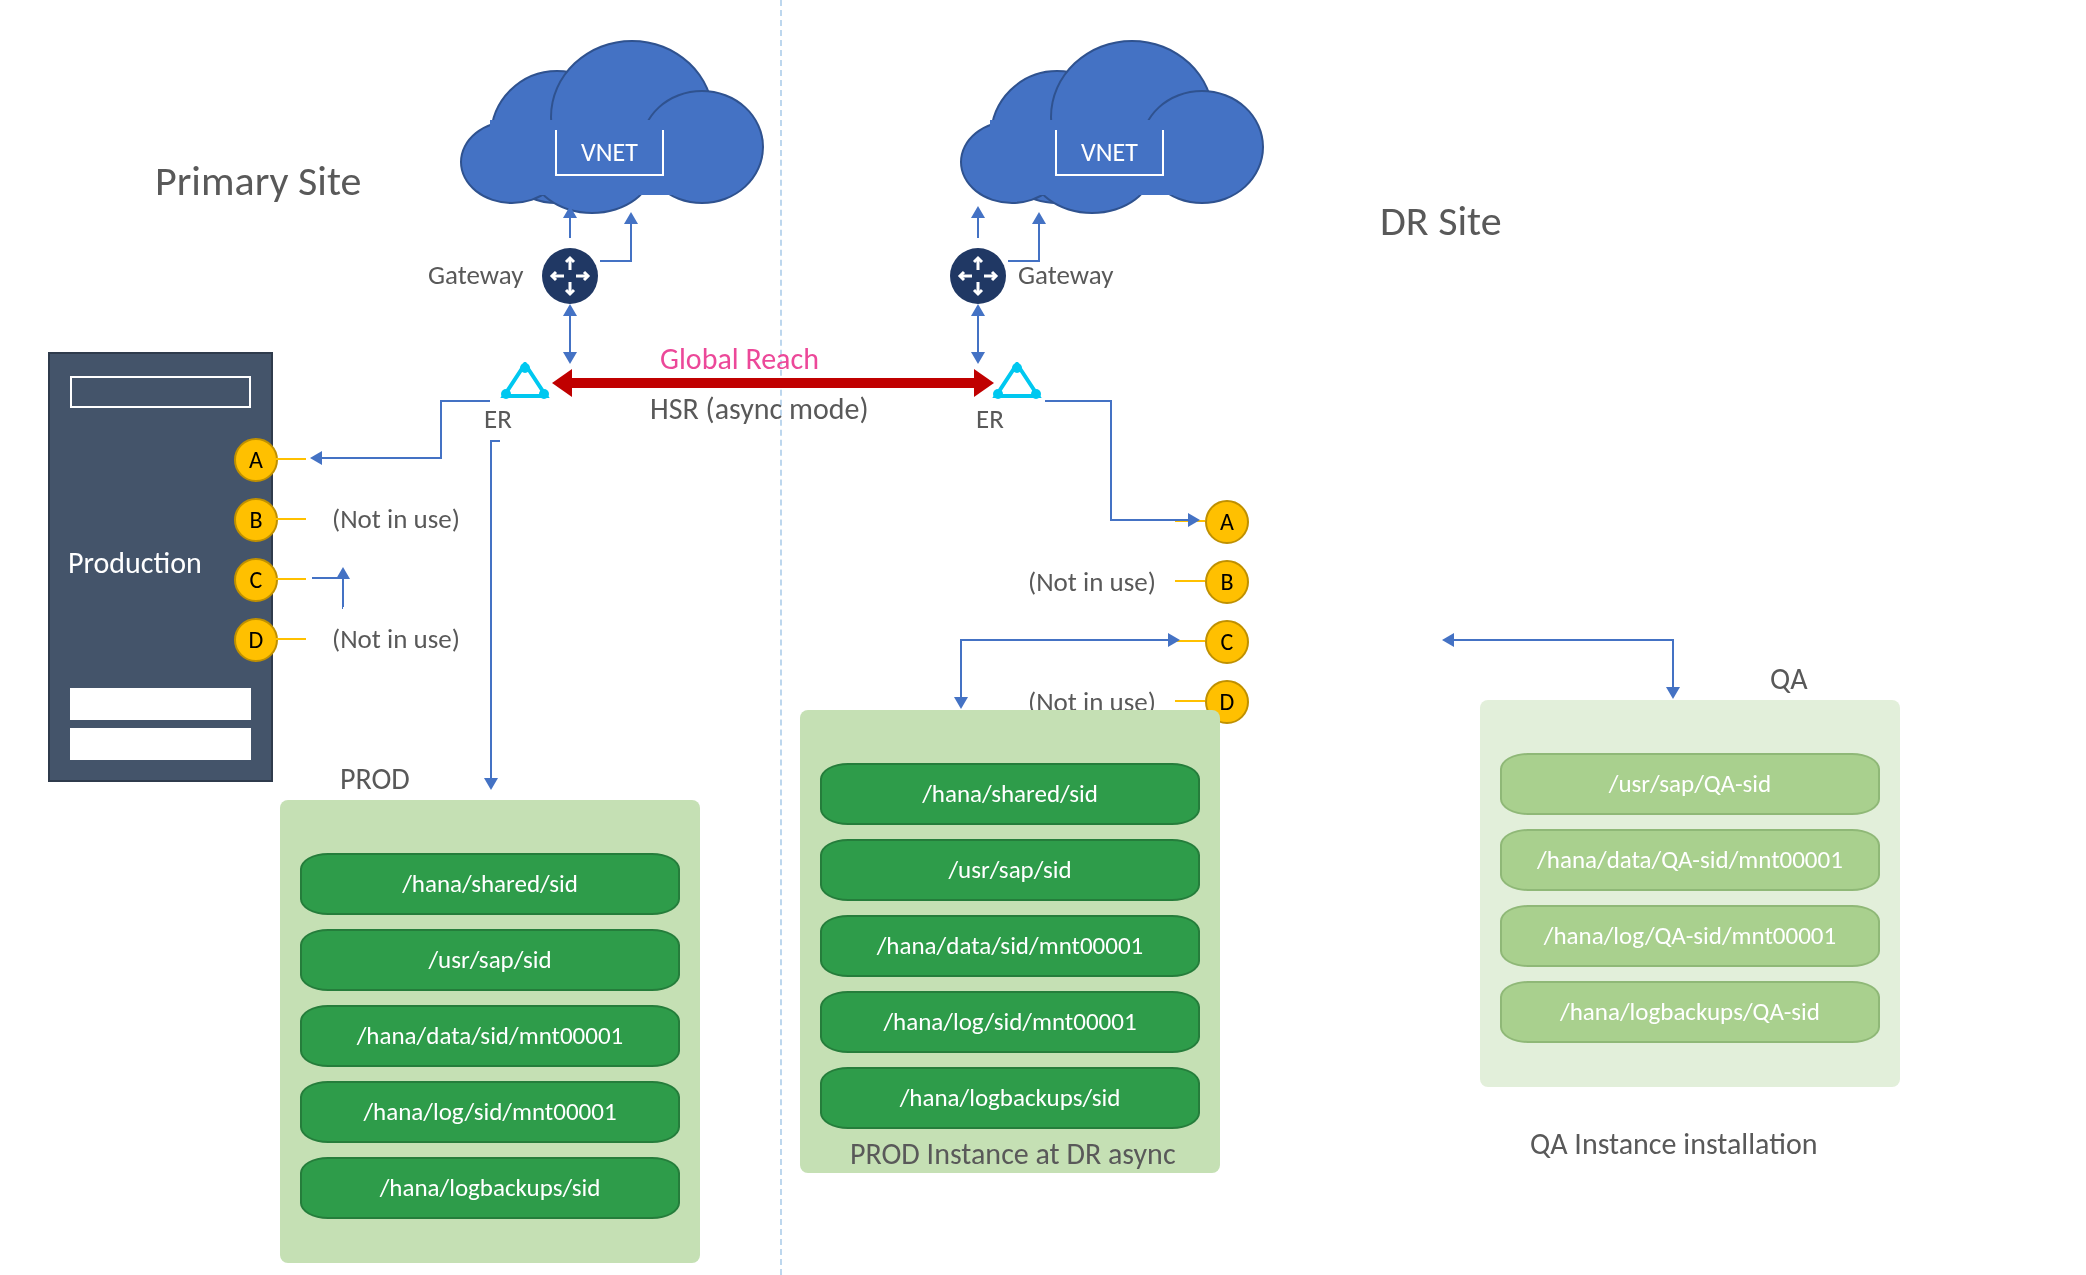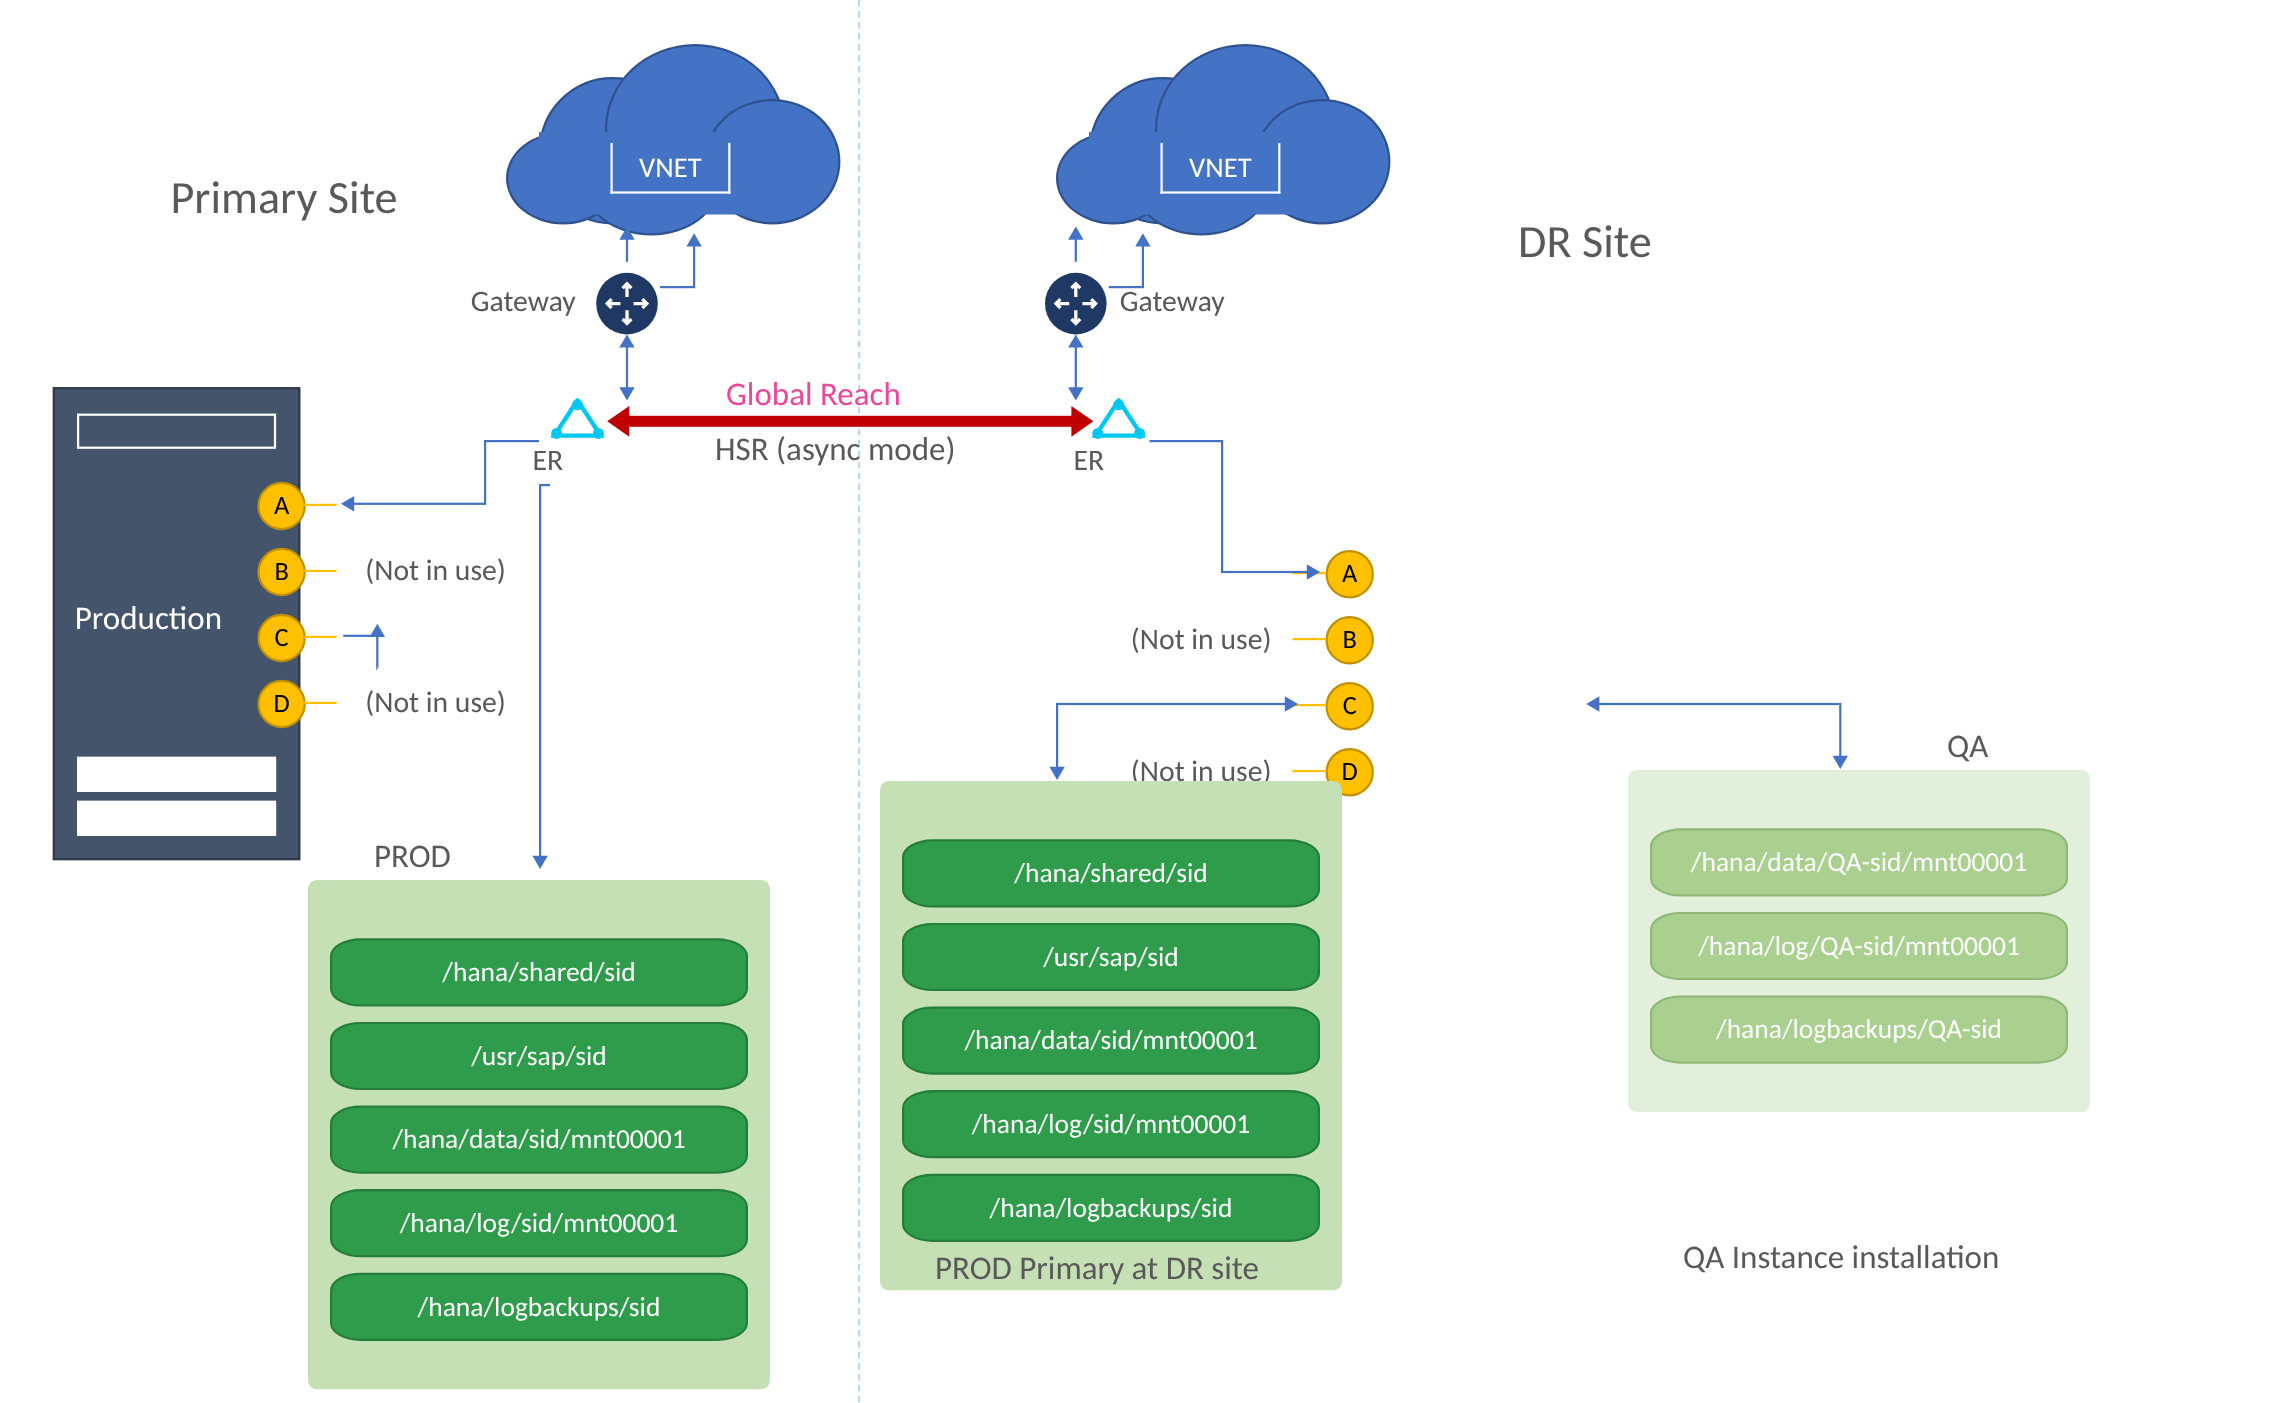--- a/index.html
+++ b/index.html
@@ -214,22 +214,23 @@
     <div class="disk dk">/hana/logbackups/sid</div>
   </div>
 
   <div class="store prod" style="left:800px;top:710px;width:420px;">
     <div class="disk dk">/hana/shared/sid</div>
     <div class="disk dk">/usr/sap/sid</div>
     <div class="disk dk">/hana/data/sid/mnt00001</div>
     <div class="disk dk">/hana/log/sid/mnt00001</div>
     <div class="disk dk">/hana/logbackups/sid</div>
   </div>
-  <div class="lbl med" style="left:850px;top:1135px;">PROD Primary at DR site</div>
+  <div class="lbl med" style="left:850px;top:1135px;">PROD Instance at DR async</div>
 
   <div class="lbl med" style="left:1770px;top:660px;">QA</div>
   <div class="store qa" style="left:1480px;top:700px;width:420px;">
+    <div class="disk lt">/usr/sap/QA-sid</div>
     <div class="disk lt">/hana/data/QA-sid/mnt00001</div>
     <div class="disk lt">/hana/log/QA-sid/mnt00001</div>
     <div class="disk lt">/hana/logbackups/QA-sid</div>
   </div>
   <div class="lbl med" style="left:1530px;top:1125px;">QA Instance installation</div>
 </div>
 
 </body></html>

